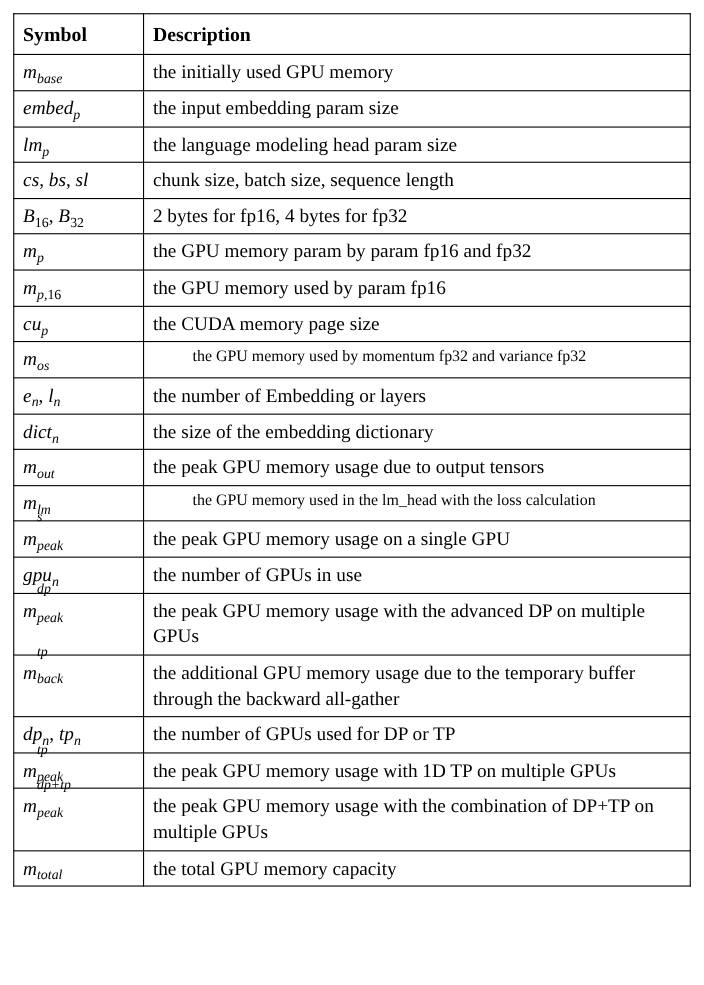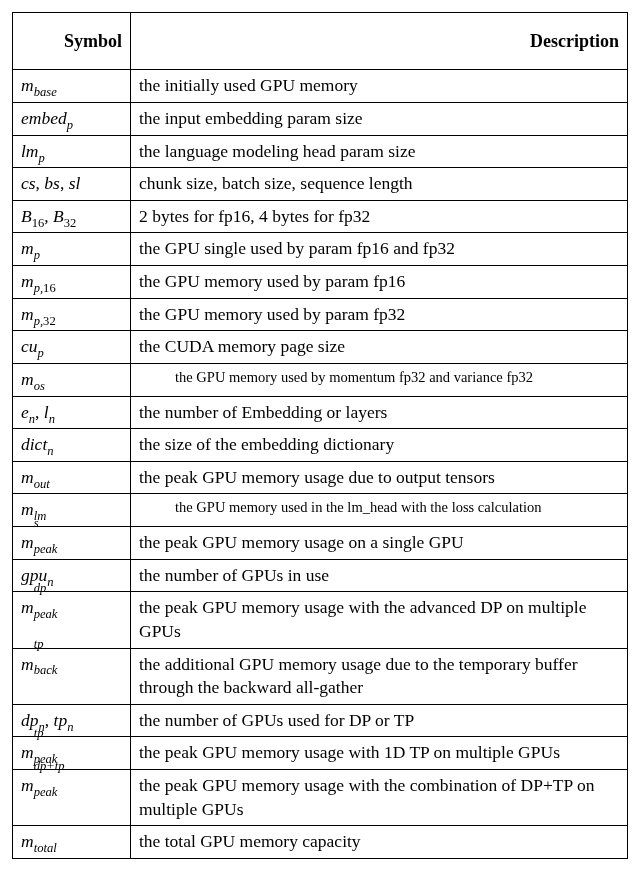--- a/index.html
+++ b/index.html
@@ -19,23 +19,23 @@
       border: 1.5px solid #000;
     }
     th, td {
       border: 1px solid #000;
       padding: 4px 8px;
       vertical-align: top;
       font-size: 17.5px;
       line-height: 1.35;
     }
     th {
-      text-align: right;
+      text-align: left;
       font-weight: bold;
-      padding: 16px 8px;
+      padding: 6px 8px;
       font-size: 18px;
     }
     td.symbol {
       width: 118px;
       font-style: italic;
       font-family: "Times New Roman", Times, serif;
       white-space: nowrap;
     }
     td.symbol .rm {
       font-style: normal;
@@ -100,29 +100,25 @@
       <tr>
         <td class="symbol">cs<span class="rm">, </span>bs<span class="rm">, </span>sl</td>
         <td class="desc">chunk size, batch size, sequence length</td>
       </tr>
       <tr>
         <td class="symbol">B<sub><span class="rm">16</span></sub><span class="rm">, </span>B<sub><span class="rm">32</span></sub></td>
         <td class="desc">2 bytes for fp16, 4 bytes for fp32</td>
       </tr>
       <tr>
         <td class="symbol">m<sub>p</sub></td>
-        <td class="desc">the GPU single used by param fp16 and fp32</td>
+        <td class="desc">the GPU memory param by param fp16 and fp32</td>
       </tr>
       <tr>
         <td class="symbol">m<sub>p,<span class="rm">16</span></sub></td>
         <td class="desc">the GPU memory used by param fp16</td>
-      </tr>
-      <tr>
-        <td class="symbol">m<sub>p,<span class="rm">32</span></sub></td>
-        <td class="desc">the GPU memory used by param fp32</td>
       </tr>
       <tr>
         <td class="symbol">cu<sub>p</sub></td>
         <td class="desc">the CUDA memory page size</td>
       </tr>
       <tr>
         <td class="symbol">m<sub>os</sub></td>
         <td class="desc small">the GPU memory used by momentum fp32 and variance fp32</td>
       </tr>
       <tr>

